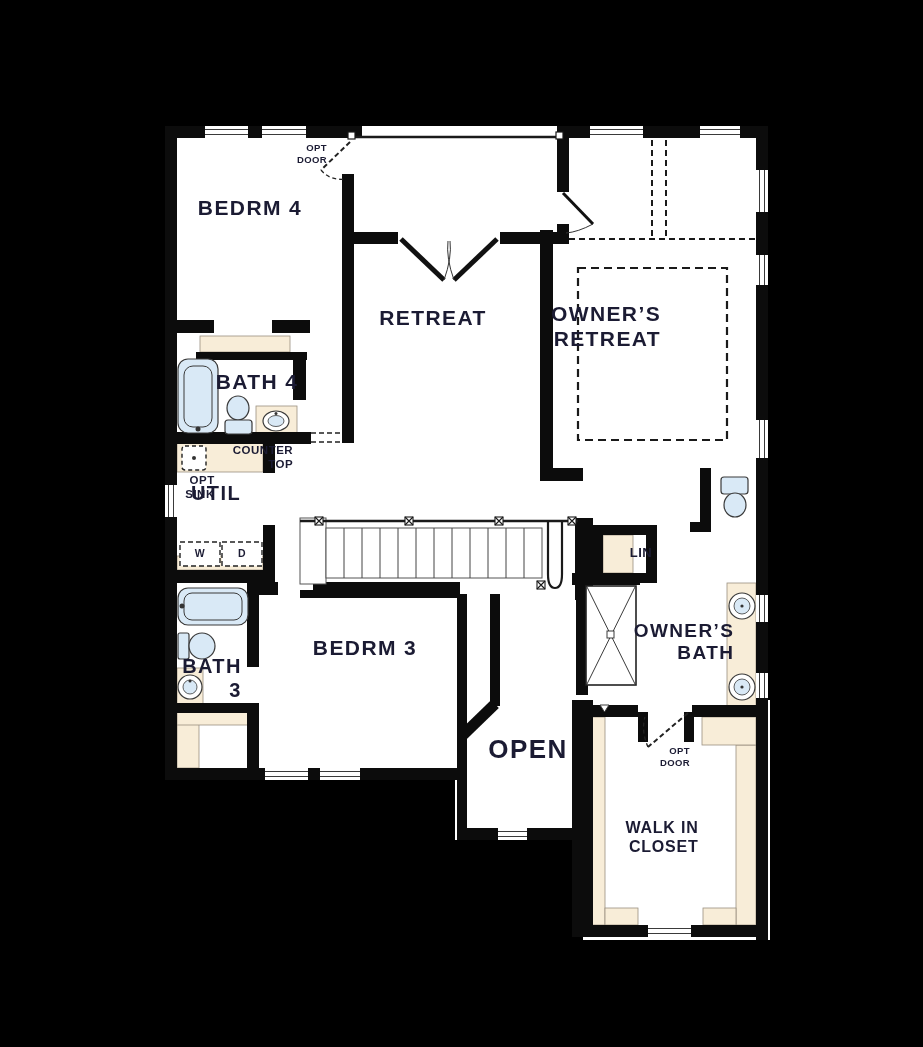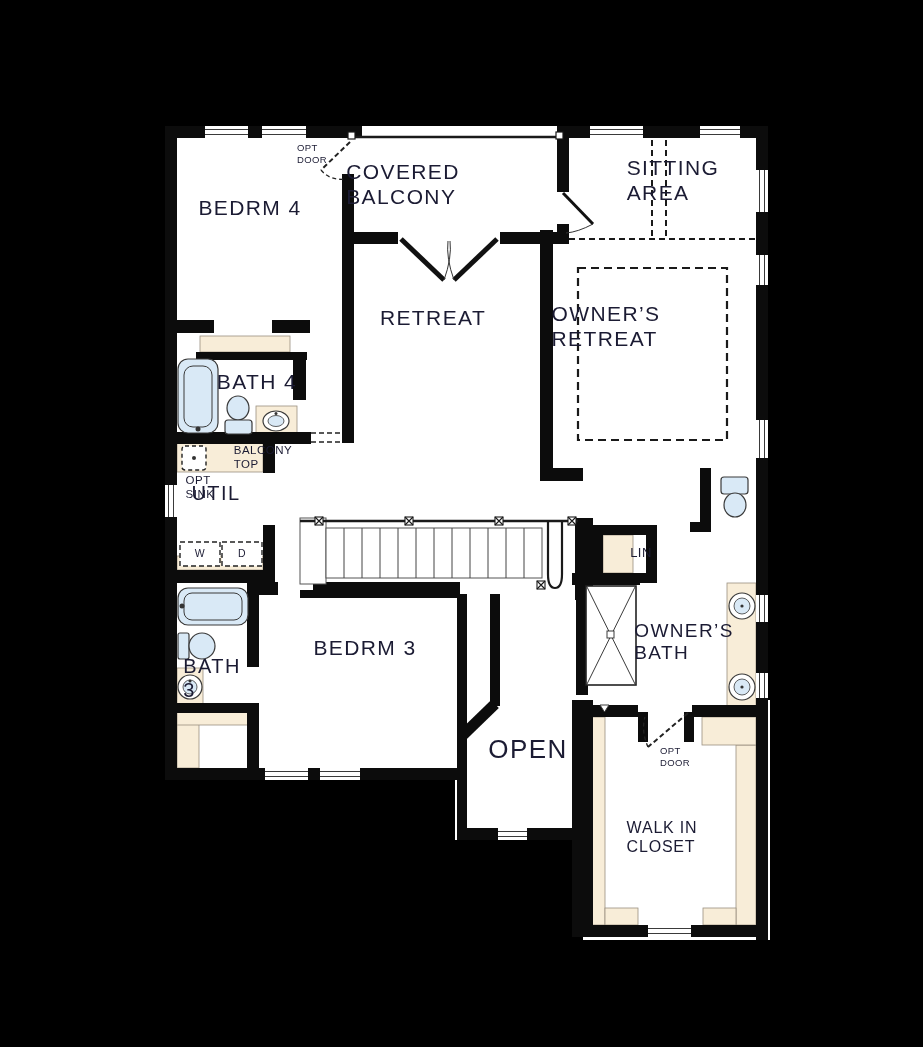--- a/index.html
+++ b/index.html
@@ -3,22 +3,22 @@
 <meta charset="utf-8">
 <style>
   html,body{margin:0;padding:0;background:#000;}
   .canvas{
     position:relative;width:923px;height:1047px;background:#000;overflow:hidden;
     font-family:"Liberation Sans","DejaVu Sans",sans-serif;
   }
   .canvas svg{position:absolute;left:0;top:0;width:923px;height:1047px;}
   .lbl{
     position:absolute;transform:translate(-50%,-50%);
-    color:#1b1b33;white-space:pre-line;text-align:left;line-height:1.18;
-    letter-spacing:1.4px;font-size:21px;font-weight:400;z-index:5;
+    color:#1b1b33;white-space:pre-line;text-align:right;line-height:1.18;
+    letter-spacing:1.4px;font-size:21px;font-weight:700;z-index:5;
   }
   .lbl.mid{font-size:19px;}
   .lbl.sm{font-size:16px;letter-spacing:0.8px;}
   .lbl.xs{font-size:10px;letter-spacing:0.5px;line-height:1.25;}
   .lbl.tiny{font-size:9.5px;letter-spacing:0.4px;line-height:1.3;}
 </style>
 </head>
 <body>
 
 <div class="canvas">
@@ -297,43 +297,39 @@
     </g>
     <g>
       <circle cx="742" cy="687" r="13" fill="#fff"></circle>
       <circle cx="742" cy="687" r="8" fill="#d9e9f6" stroke-width="0.8"></circle>
       <circle cx="742" cy="687" r="1.6" fill="#333" stroke="none"></circle>
     </g>
   </g>
 </svg>
 
   <div class="lbl" style="left:250px;top:208px">BEDRM 4</div>
-  <div class="lbl" style="left:403px;top:185px">COVERED
-BALCONY</div>
-  <div class="lbl" style="left:673px;top:181px">SITTING
-AREA</div>
   <div class="lbl" style="left:433px;top:318px">RETREAT</div>
   <div class="lbl" style="left:606px;top:327px">OWNER’S
 RETREAT</div>
   <div class="lbl" style="left:257px;top:382px">BATH 4</div>
   <div class="lbl" style="left:216px;top:494px;font-size:20px">UTIL</div>
   <div class="lbl" style="left:365px;top:648px">BEDRM 3</div>
   <div class="lbl" style="left:212px;top:679px;font-size:20px">BATH
 3</div>
   <div class="lbl mid" style="left:684px;top:642px">OWNER’S
 BATH</div>
   <div class="lbl" style="left:528px;top:749px;font-size:26px">OPEN</div>
   <div class="lbl sm" style="left:662px;top:838px">WALK IN
 CLOSET</div>
   <div class="lbl xs" style="left:641px;top:553px;font-size:13px">LIN</div>
 
   <div class="lbl tiny" style="left:312px;top:154px">OPT
 DOOR</div>
   <div class="lbl tiny" style="left:675px;top:757px">OPT
 DOOR</div>
-  <div class="lbl xs" style="left:263px;top:457px;font-size:11.5px">BALCONY
+  <div class="lbl xs" style="left:263px;top:457px;font-size:11.5px">COUNTER
 TOP</div>
   <div class="lbl xs" style="left:200px;top:487px;font-size:11.5px">OPT
 SINK</div>
   <div class="lbl xs" style="left:200px;top:554px;font-size:10.5px">W</div>
   <div class="lbl xs" style="left:242px;top:554px;font-size:10.5px">D</div>
 
 </div>
 
 </body></html>

